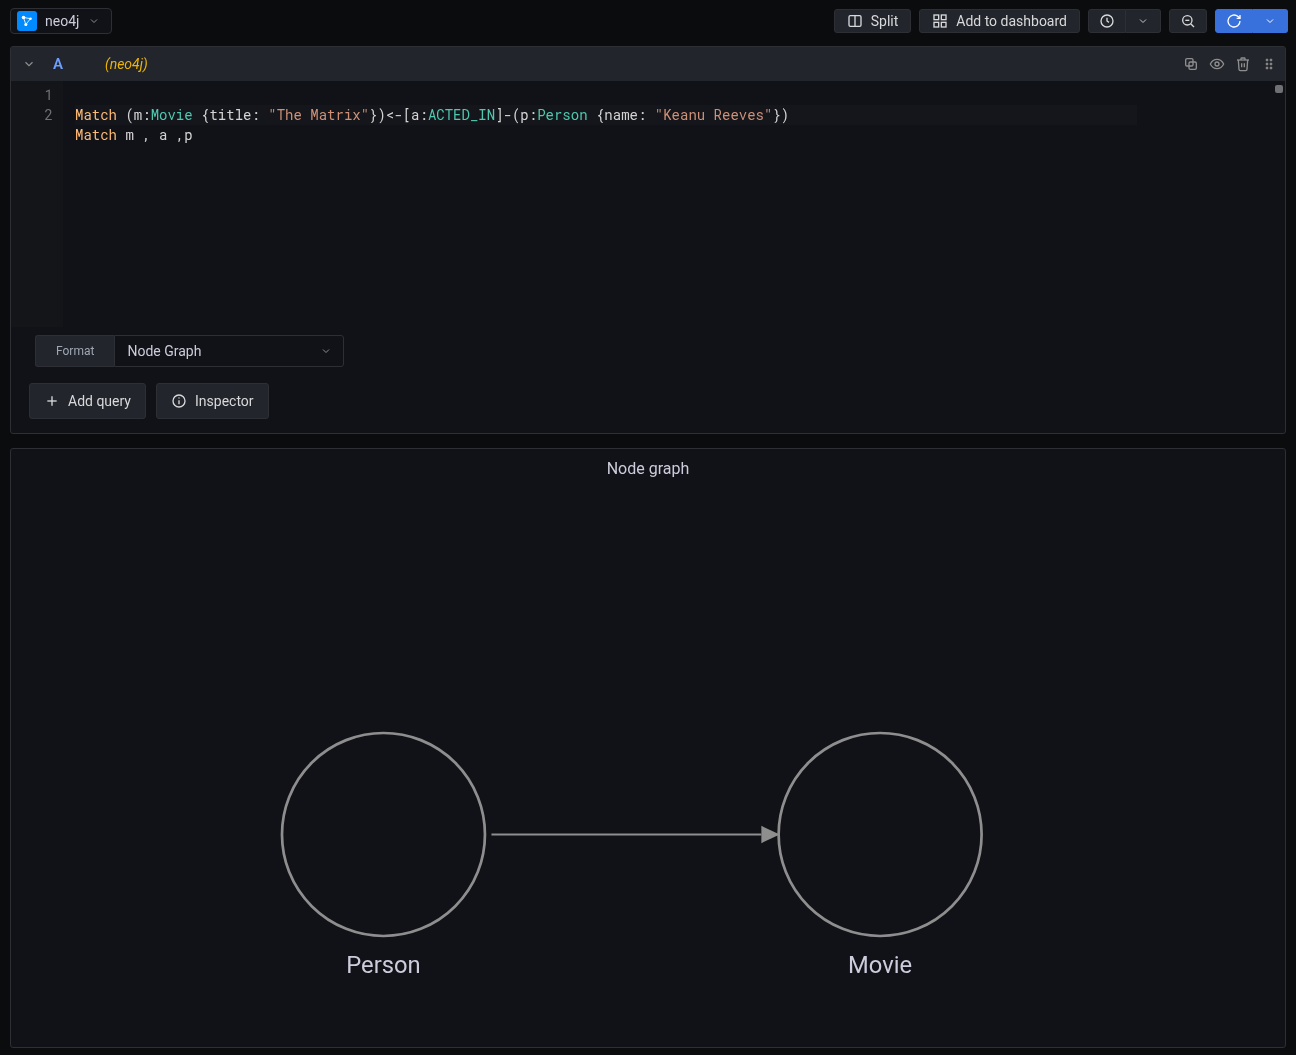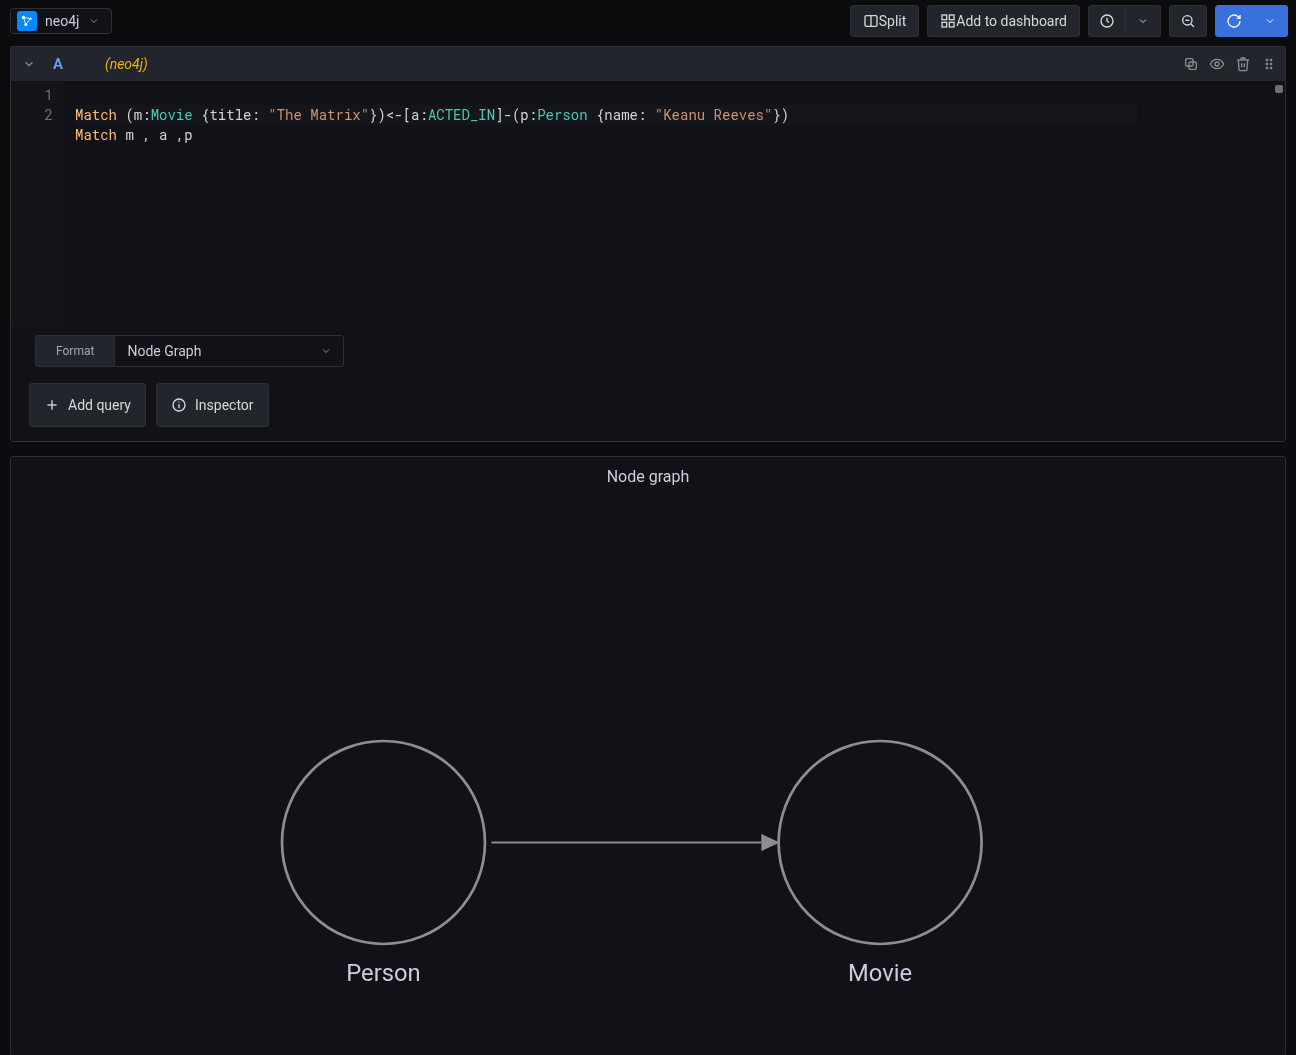--- a/index.html
+++ b/index.html
@@ -39,25 +39,26 @@
   }
   .ds-logo svg { width: 14px; height: 14px; }
   .ds-name { color: #ccccdc; }
   .chev { width: 14px; height: 14px; display:inline-flex; align-items:center; justify-content:center; color:#8e8e8e;}
   .chev svg { width: 12px; height: 12px; }
 
   .toolbar-right { display: flex; gap: 8px; align-items:center; }
   .btn {
     display: inline-flex;
     align-items: center;
+    gap: 8px;
     background: #22252b;
     border: 1px solid #2d2f34;
     border-radius: 3px;
     padding: 0 12px;
-    height: 32px;
+    height: 24px;
     color: #d8d9da;
     cursor: pointer;
     text-align: right;
   }
   .btn-icon-only { padding: 0 10px; }
   .btn-group { display: inline-flex; }
   .btn-group .btn { border-radius: 0; }
   .btn-group .btn:first-child { border-top-left-radius: 3px; border-bottom-left-radius: 3px; }
   .btn-group .btn:last-child { border-top-right-radius: 3px; border-bottom-right-radius: 3px; border-left:none;}
   .btn-primary { background: #3871dc; border-color:#3871dc; color:#fff; }
@@ -136,21 +137,21 @@
     display:flex; align-items:center; justify-content:space-between;
     padding: 0 10px 0 12px; width: 230px;
     border-top-right-radius:3px; border-bottom-right-radius:3px;
   }
 
   
   .actions-row { display:flex; gap:10px; padding: 8px 0 14px 18px; }
   .btn2 {
     display:inline-flex; align-items:center; gap:8px;
     background:#22252b; border:1px solid #2d2f34; border-radius:3px;
-    height:44px; padding: 0 14px; color:#d8d9da; cursor:pointer;
+    height:36px; padding: 0 14px; color:#d8d9da; cursor:pointer;
   }
 
   
   .graph-panel {
     margin: 14px 10px 10px 10px;
     border: 1px solid #2d2f34;
     border-radius:3px;
     background:#111217;
     height: 600px;
     position: relative;

